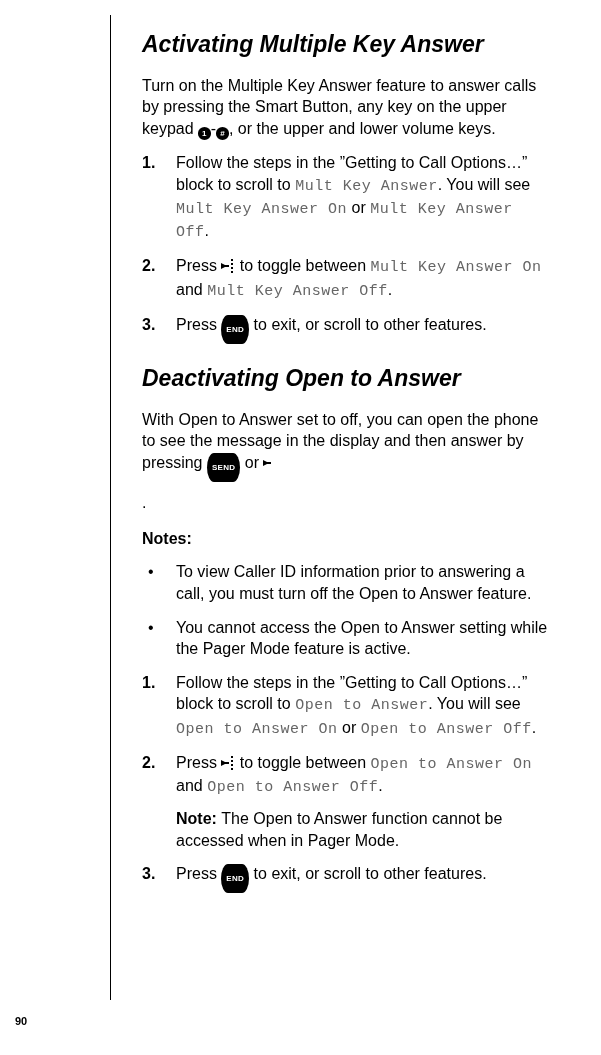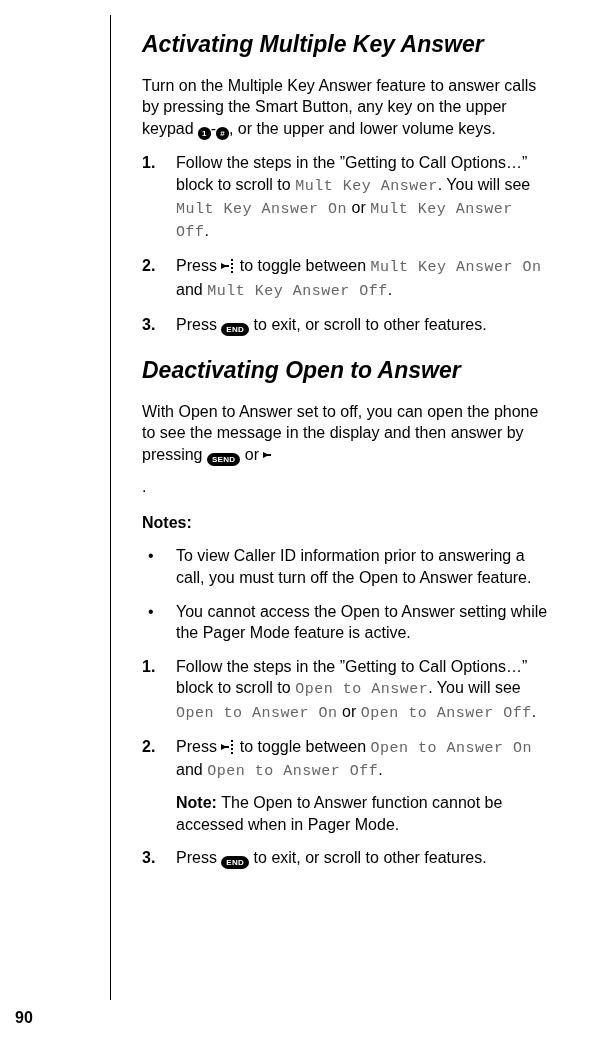--- a/index.html
+++ b/index.html
@@ -27,21 +27,21 @@
     width: 1px;
     background: #000;
   }
   .content {
     padding-left: 22px;
   }
   .page-num {
     position: absolute;
     left: 15px;
     bottom: 28px;
-    font-size: 16px;
+    font-size: 11px;
     font-weight: bold;
   }
   h1 {
     font-family: Arial, Helvetica, sans-serif;
     font-weight: bold;
     font-style: italic;
     font-size: 23px;
     margin: 12px 0 12px 0;
     line-height: 1.25;
   }
@@ -89,21 +89,21 @@
   
   .key-pill {
     display: inline-block;
     vertical-align: -2px;
     background: #000;
     color: #fff;
     font-size: 8px;
     font-weight: bold;
     line-height: 13px;
     height: 13px;
-    padding: 0 5px;
+    padding: 8px 5px;
     border-radius: 7px / 50%;
     font-family: Arial, Helvetica, sans-serif;
     letter-spacing: 0.3px;
   }
   .key-pill.num {
     padding: 0 4px;
   }
   .rocker-icon {
     display: inline-block;
     vertical-align: -2px;

